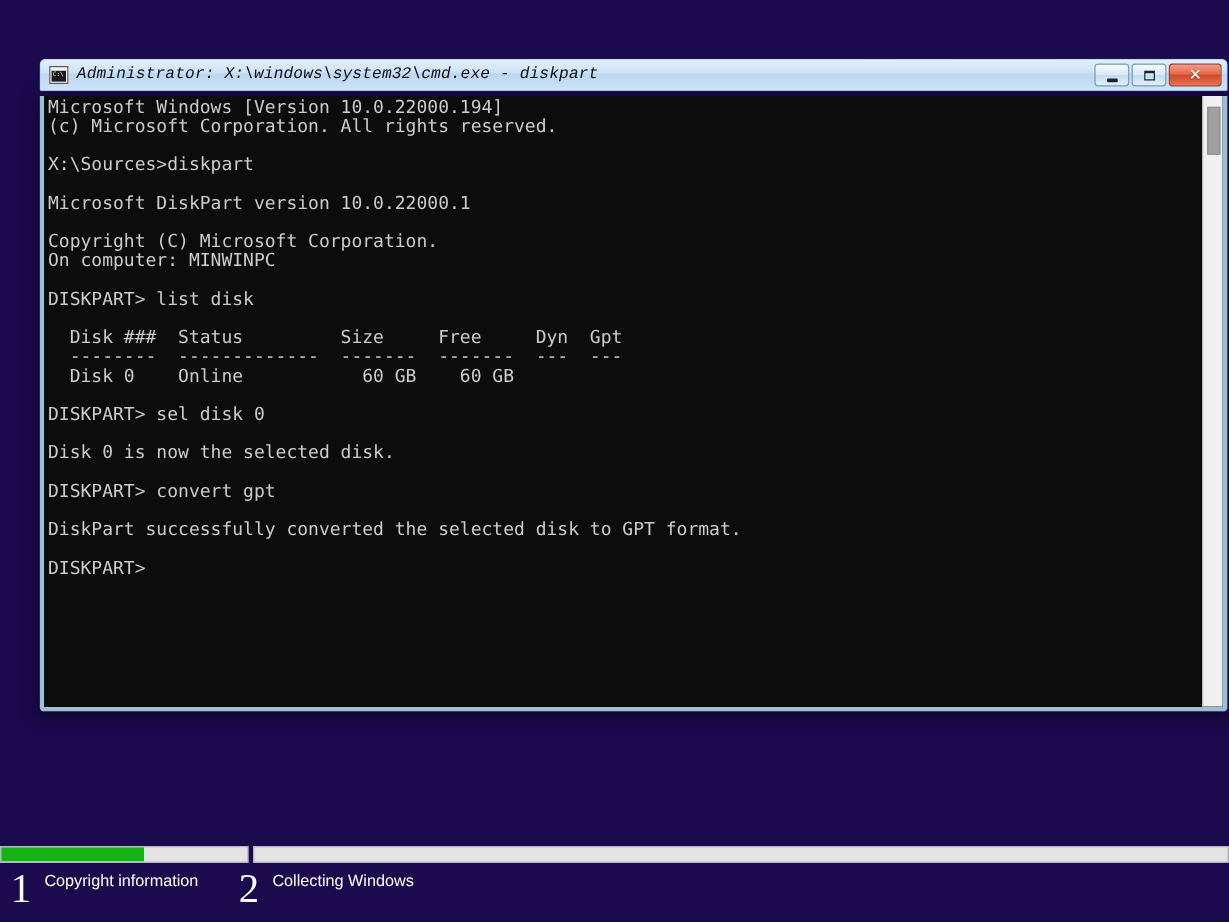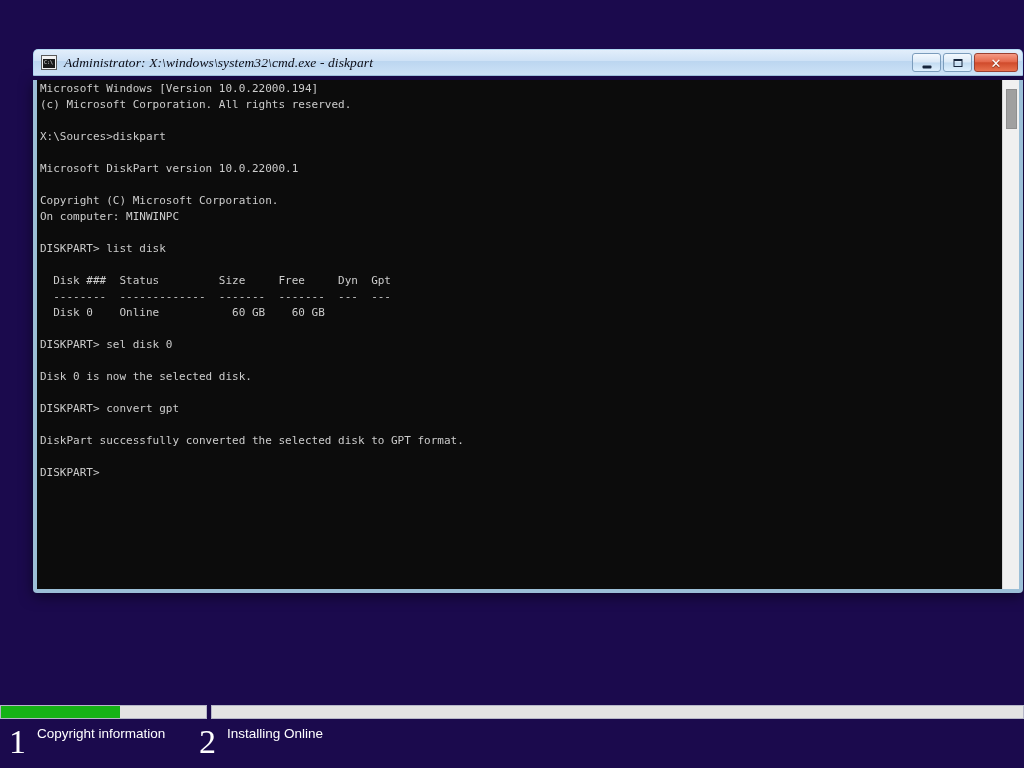--- a/index.html
+++ b/index.html
@@ -73,21 +73,21 @@
     position: absolute;
     left: 2px;
     top: 3px;
     font-family: "DejaVu Sans Mono", monospace;
     font-size: 5px;
     line-height: 7px;
     color: #e6e6e6;
   }
 
   #title-text {
-    font-family: Liberation Serif, serif;
+    font-family: Liberation Mono, monospace;
     font-style: italic;
     font-size: 13.5px;
     color: #0b0b14;
     white-space: nowrap;
     letter-spacing: 0.1px;
   }
 
   #window-controls {
     margin-left: auto;
     display: flex;
@@ -148,21 +148,21 @@
     background: #0c0c0c;
     overflow: hidden;
   }
 
   #console-text {
     position: absolute;
     left: 3px;
     top: 1px;
     right: 20px;
     font-family: "DejaVu Sans Mono", "Liberation Mono", monospace;
-    font-size: 11px;
+    font-size: 15px;
     line-height: 16px;
     color: #cccccc;
     white-space: pre;
     letter-spacing: 0px;
   }
   .console-line { height: 16px; }
 
   
   #console-scrollbar {
     position: absolute;
@@ -297,18 +297,18 @@
           <div class="progress-fill" style="width: 0%; background: rgb(22, 179, 22);"></div>
         </div>
       </div>
     <div id="steps">
         <div class="step step-1">
           <div class="step-number">1</div>
           <div class="step-label">Copyright information</div>
         </div>
         <div class="step step-2">
           <div class="step-number">2</div>
-          <div class="step-label">Installing Online</div>
+          <div class="step-label">Collecting Windows</div>
         </div>
       </div>
   </div>
 
 </div>
 
 </body></html>

